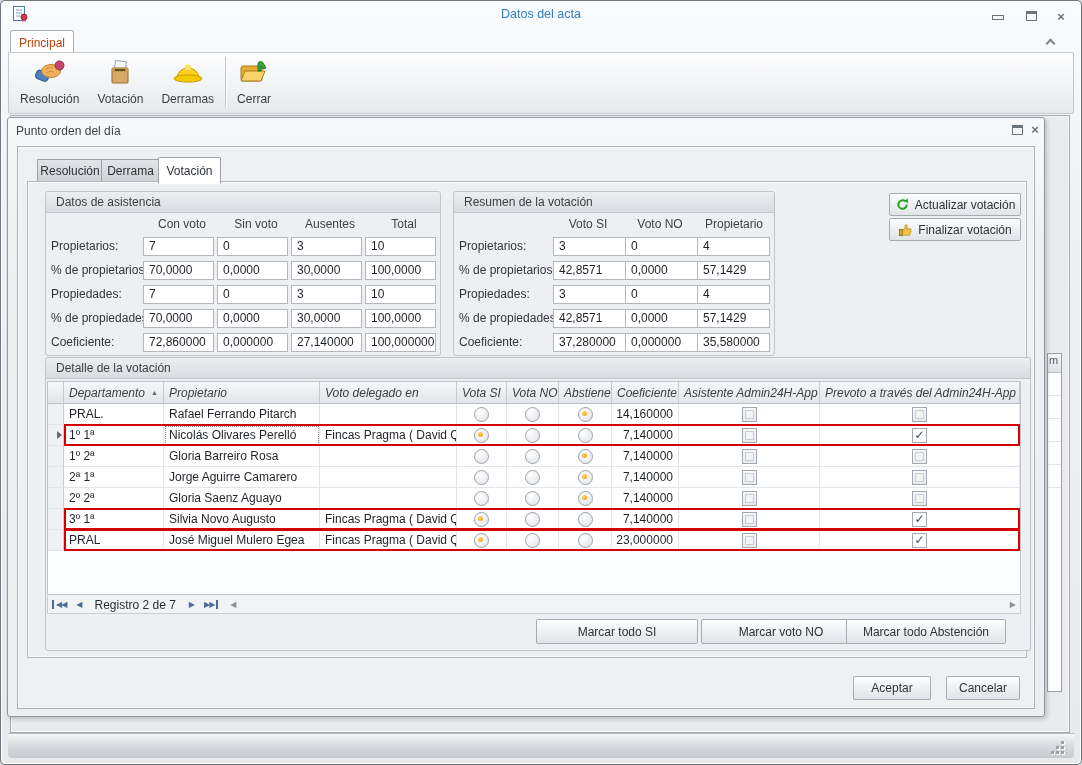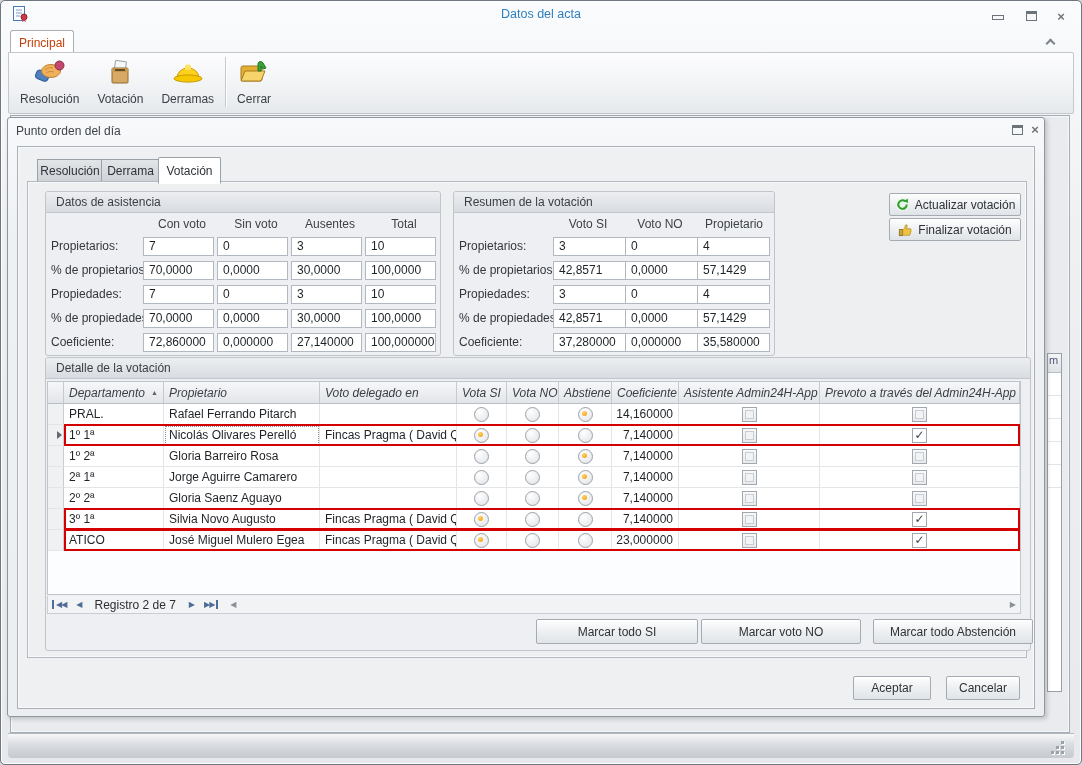--- a/index.html
+++ b/index.html
@@ -506,21 +506,21 @@
         <div class="cell c-asist center">
             <span class="checkbox"></span>
           </div>
         <div class="cell c-prev center">
             <span class="checkbox checked"></span>
           </div>
       </div>
 
       <div class="g-row flagged">
         <div class="cell c-ind"></div>
-        <div class="cell c-dep">ATICO</div>
+        <div class="cell c-dep">PRAL</div>
         <div class="cell c-prop">José Miguel Mulero Egea</div>
         <div class="cell c-del">Fincas Pragma ( David Q...</div>
         <div class="cell c-si center">
             <span class="radio checked"></span>
           </div>
         <div class="cell c-no center">
             <span class="radio"></span>
           </div>
         <div class="cell c-abst center">
             <span class="radio"></span>
@@ -545,21 +545,21 @@
       <span style="flex:1"></span>
       <span class="scroll-arrow">▶</span>
     </div>
 
     <div class="btn abs" style="left:528px;top:501px;width:160px;height:23px">
         <span>Marcar todo SI</span>
       </div>
     <div class="btn abs" style="left:693px;top:501px;width:158px;height:23px">
         <span>Marcar voto NO</span>
       </div>
-    <div class="btn abs" style="left:865px;top:501px;width:158px;height:23px">
+    <div class="btn abs" style="left:838px;top:501px;width:158px;height:23px">
         <span>Marcar todo Abstención</span>
       </div>
 
     <div class="btn abs" style="left:845px;top:558px;width:76px;height:22px">
         <span>Aceptar</span>
       </div>
     <div class="btn abs" style="left:938px;top:558px;width:72px;height:22px">
         <span>Cancelar</span>
       </div>
   </div>

